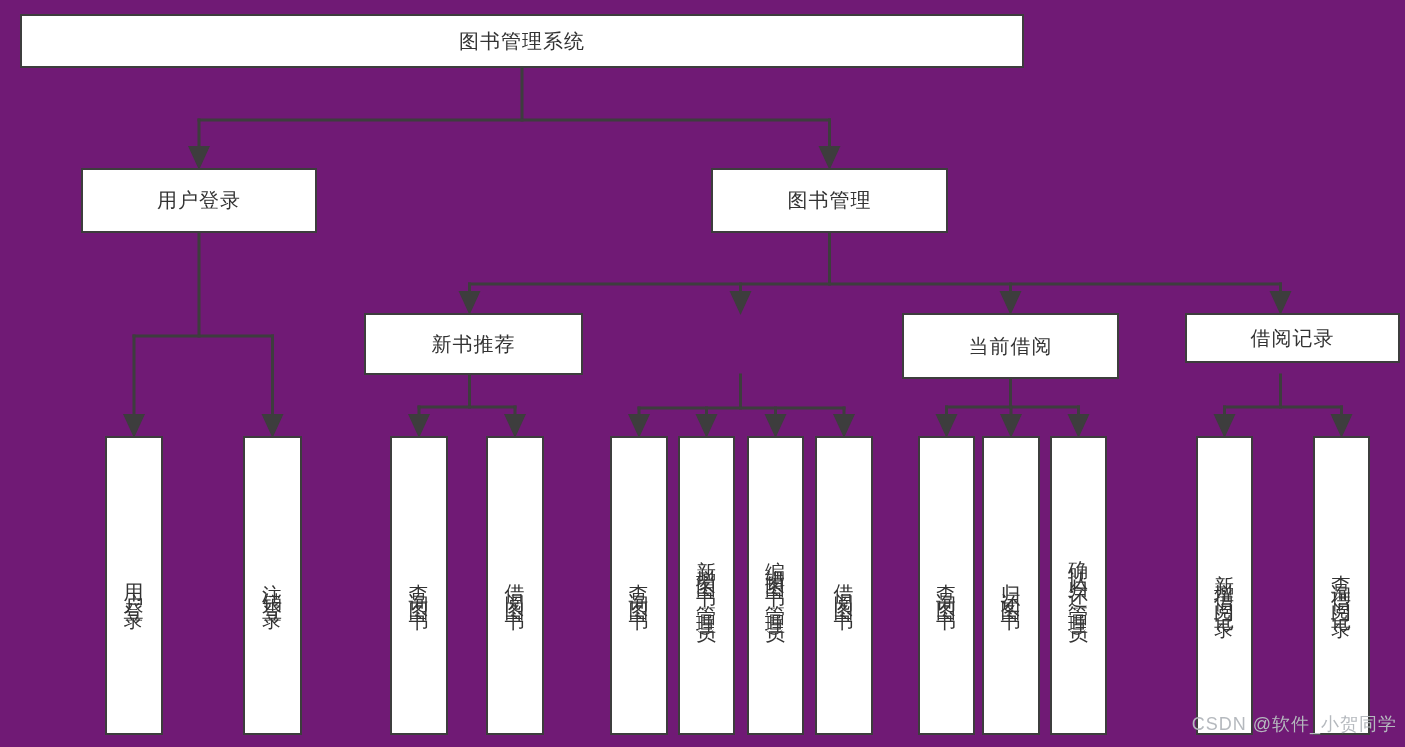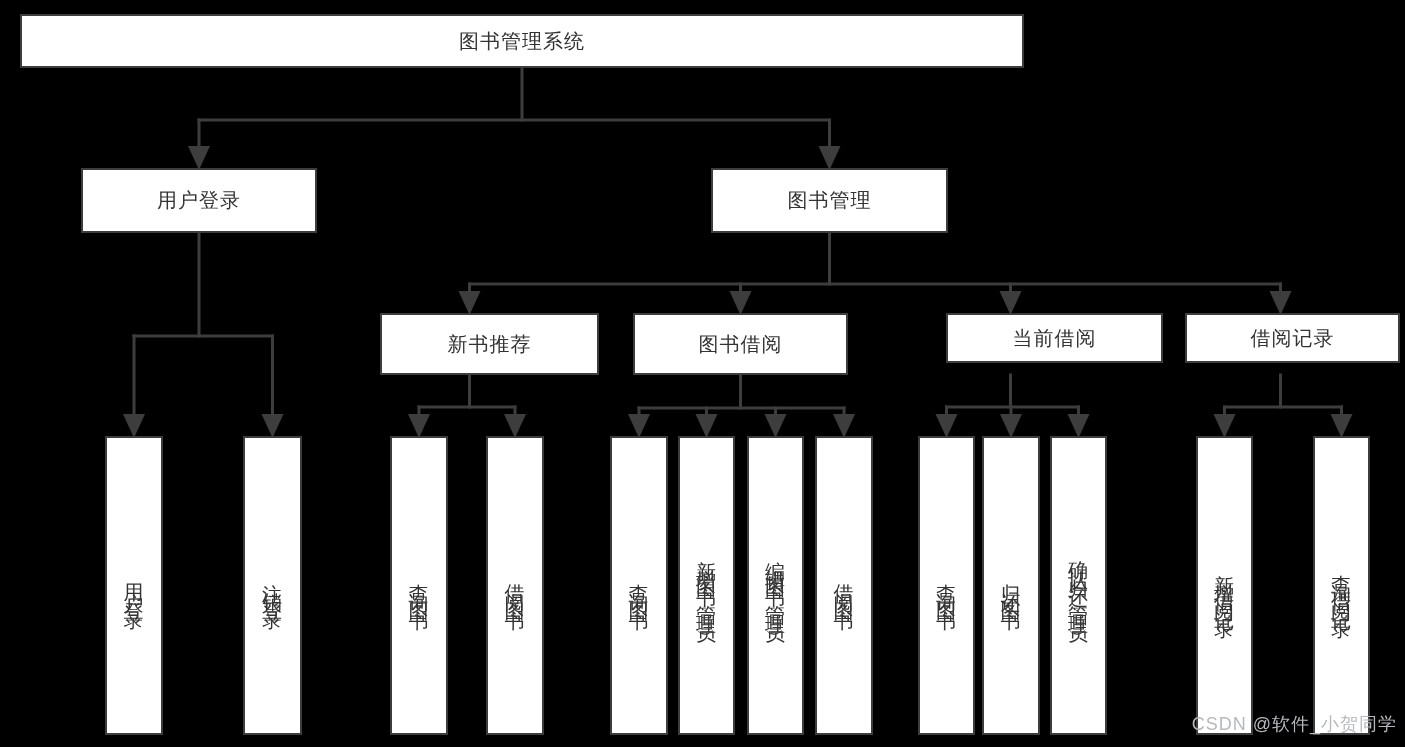--- a/index.html
+++ b/index.html
@@ -1,19 +1,19 @@
 <!DOCTYPE html>
 <html><head>
 <meta charset="utf-8">
 <style>
   html,body{margin:0;padding:0;background:#ffffff;}
   .canvas{
     position:relative;
     width:1405px;height:747px;
-    background:#000000;
+    background:#701a75;
     font-family:"Liberation Sans","DejaVu Sans",sans-serif;
     overflow:hidden;
   }
   .connector-layer{position:absolute;left:0;top:0;width:1405px;height:747px;}
   .nodes-layer{position:absolute;left:0;top:0;width:1405px;height:747px;}
   .node{
     position:absolute;
     box-sizing:border-box;
     background:#ffffff;
     border:2.5px solid #3d3d3d;
@@ -104,27 +104,24 @@
   <div class="nodes-layer">
       <div class="node horiz" style="left: 20px; top: 14px; width: 1004px; height: 54px;">
         <span class="node-label">图书管理系统</span>
       </div>
       <div class="node horiz" style="left: 81px; top: 168px; width: 236px; height: 65px;">
         <span class="node-label">用户登录</span>
       </div>
       <div class="node horiz" style="left: 711px; top: 168px; width: 237px; height: 65px; text-align: center;">
         <span class="node-label">图书管理</span>
       </div>
-      <div class="node horiz" style="left: 380px; top: 313px; width: 219px; height: 62px;">
+      <div class="node horiz" style="left: 364px; top: 313px; width: 219px; height: 62px;">
         <span class="node-label">新书推荐</span>
       </div>
-      <div class="node horiz" style="left: 633px; top: 313px; width: 215px; height: 62px;">
-        <span class="node-label">图书借阅</span>
-      </div>
-      <div class="node horiz" style="left: 902px; top: 313px; width: 217px; height: 50px; margin-left: 44px;">
+      <div class="node horiz" style="left: 902px; top: 313px; width: 217px; height: 66px;">
         <span class="node-label">当前借阅</span>
       </div>
       <div class="node horiz" style="left: 1173px; top: 313px; width: 215px; height: 50px; margin-left: 12px;">
         <span class="node-label">借阅记录</span>
       </div>
       <div class="node vert" style="left: 105px; top: 436px; width: 58px; height: 299px;">
         <span class="node-label">用户登录</span>
       </div>
       <div class="node vert" style="left: 243px; top: 436px; width: 59px; height: 299px;">
         <span class="node-label">注销登录</span>

